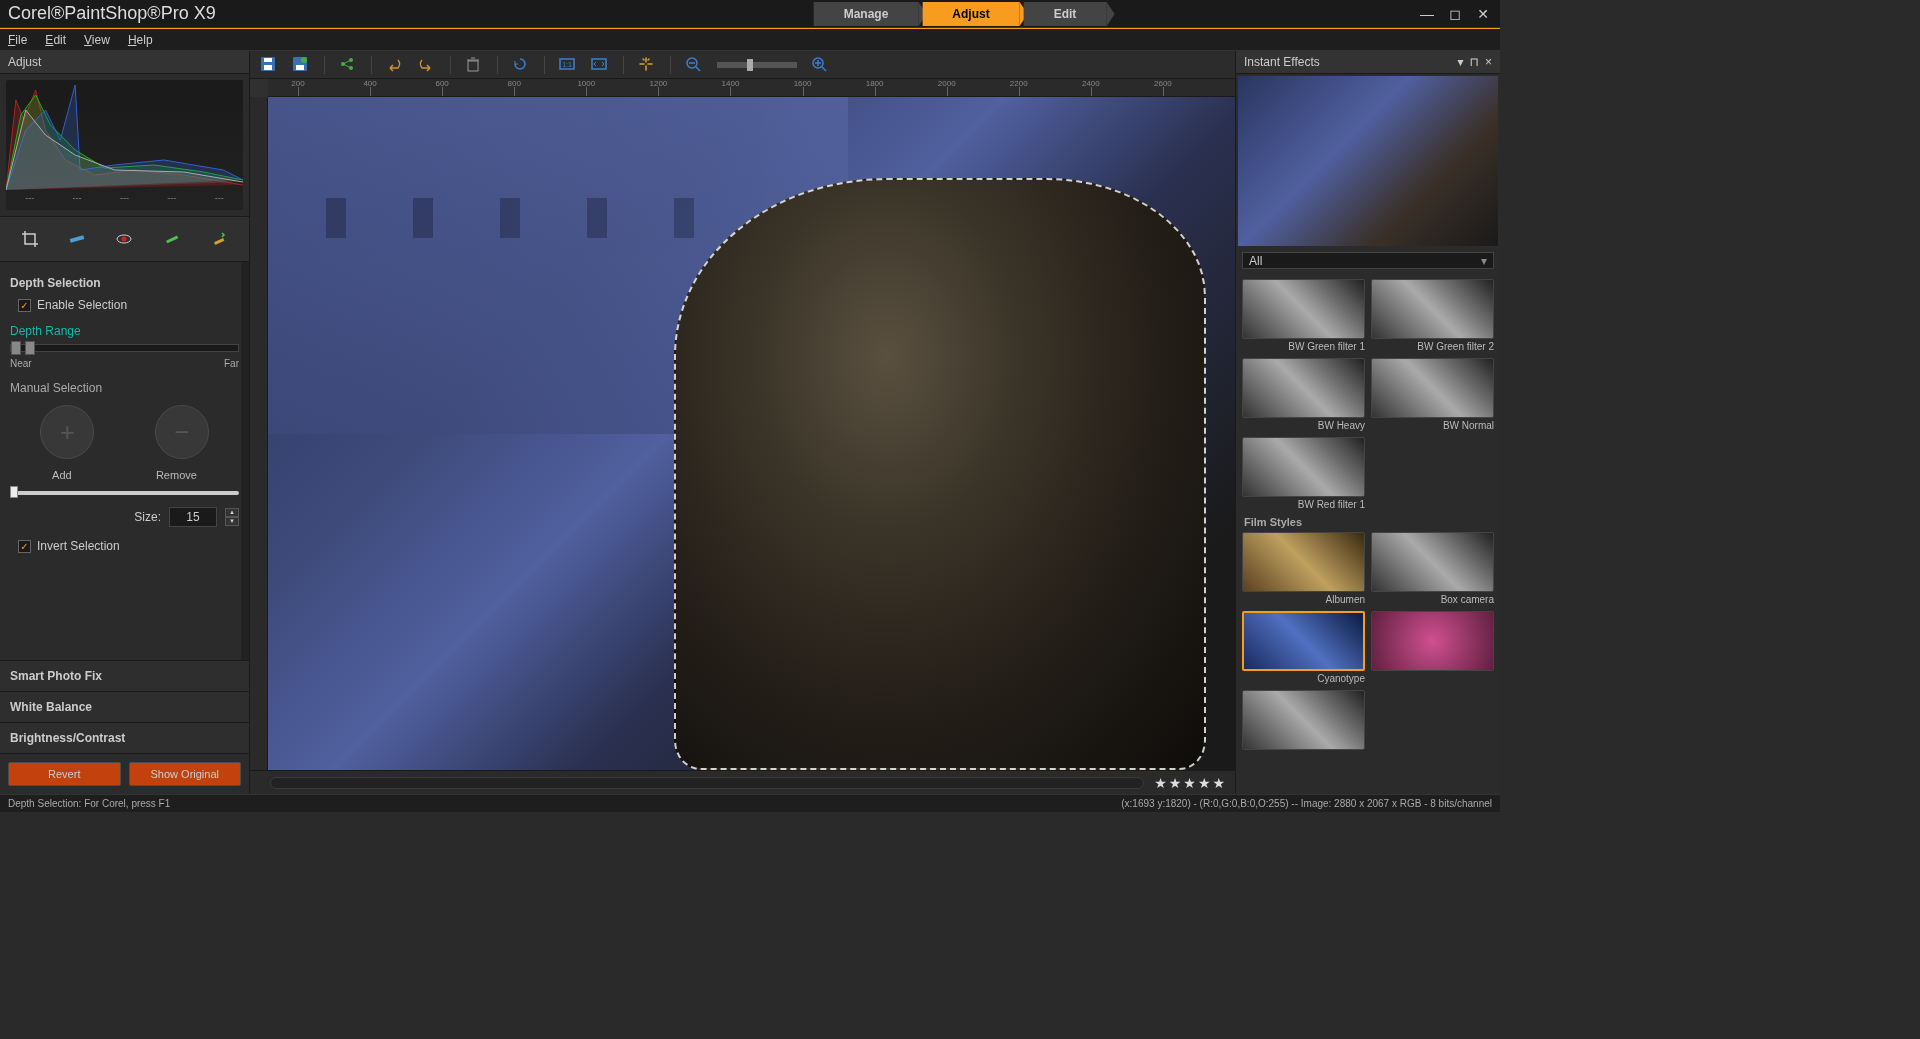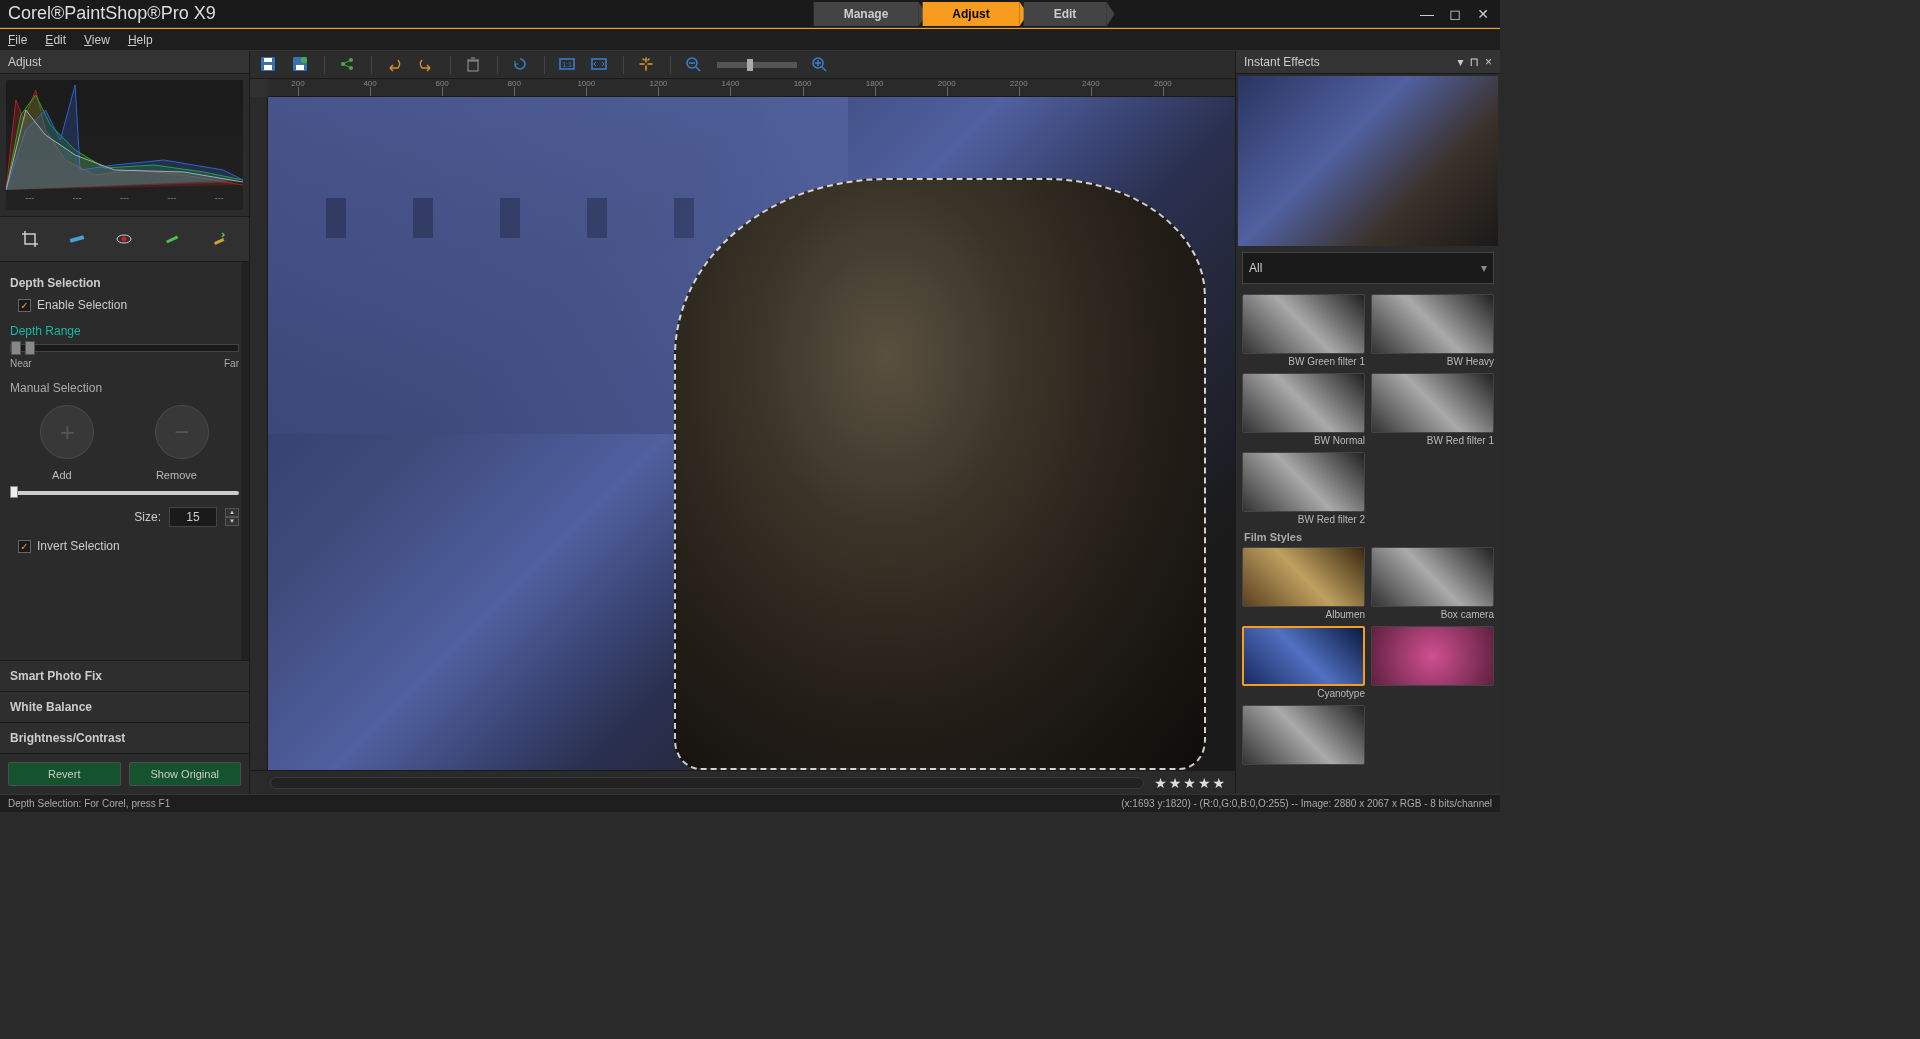--- a/index.html
+++ b/index.html
@@ -55,21 +55,21 @@
 
 .size-row { display: flex; align-items: center; gap: 8px; justify-content: flex-end; margin: 12px 0; }
 .num-input { width: 48px; height: 20px; background: #1a1a1a; border: 1px solid #444; color: #ccc; text-align: center; display: inline-flex; align-items: center; justify-content: center; }
 .spin { width: 14px; display: flex; flex-direction: column; }
 .spin-btn { height: 9px; background: #333; border: 1px solid #555; font-size: 7px; text-align: center; line-height: 6px; cursor: pointer; }
 
 .bottom-sections { border-top: 1px solid #1a1a1a; }
 .bottom-item { padding: 8px 10px; border-bottom: 1px solid #1a1a1a; background: #2e2e2e; font-weight: bold; cursor: pointer; color: #ccc; }
 
 .revert-row { display: flex; gap: 8px; padding: 8px; }
-.btn { flex: 1; background: #14532d; border: 1px solid #4d4d4d; text-align: center; padding: 5px 0; cursor: pointer; color: #ccc; border-radius: 2px; font-size: 11px; }
+.btn { flex: 1; background: #c2410c; border: 1px solid #4d4d4d; text-align: center; padding: 5px 0; cursor: pointer; color: #ccc; border-radius: 2px; font-size: 11px; }
 
 
 .canvas-area { flex: 1; background: #303030; display: flex; flex-direction: column; min-width: 0; }
 .toolbar { height: 28px; background: #2c2c2c; border-bottom: 1px solid #1a1a1a; display: flex; align-items: center; padding: 0 10px; gap: 14px; }
 .tb-icon { width: 18px; height: 18px; cursor: pointer; }
 .tb-sep { width: 1px; height: 18px; background: #444; }
 .zoom-slider { width: 80px; height: 6px; background: #555; position: relative; }
 .zoom-thumb { position: absolute; width: 6px; height: 12px; background: #aaa; top: -3px; left: 30px; }
 
 .ruler-h { height: 18px; background: #2a2a2a; border-bottom: 1px solid #1a1a1a; position: relative; overflow: hidden; font-size: 8px; color: #888; margin-left: 18px; }
@@ -86,21 +86,21 @@
 
 .canvas-footer { height: 24px; background: #2a2a2a; border-top: 1px solid #1a1a1a; display: flex; align-items: center; padding: 0 10px; }
 .scrollbar-h { flex: 1; height: 12px; background: #222; margin: 0 10px; border: 1px solid #3a3a3a; border-radius: 6px; }
 .stars { margin-left: auto; display: flex; gap: 2px; font-size: 14px; color: #ddd; }
 
 
 .right-panel { width: 265px; background: #2b2b2b; border-left: 1px solid #1a1a1a; display: flex; flex-direction: column; }
 .rp-header { background: #333; padding: 4px 8px; display: flex; align-items: center; border-bottom: 1px solid #1a1a1a; gap: 36px; }
 .rp-header .pin-icons { margin-left: auto; display: flex; gap: 6px; }
 .rp-preview { height: 170px; background: linear-gradient(135deg, #2a3560, #5060a0 40%, #3a3028 70%, #1a1a1a); margin: 2px; position: relative; }
-.rp-dropdown { margin: 4px 6px; height: 32px; background: #1a1a1a; border: 1px solid #444; padding: 0 6px; display: flex; align-items: center; position: relative; }
+.rp-dropdown { margin: 4px 6px; height: 17px; background: #1a1a1a; border: 1px solid #444; padding: 0 6px; display: flex; align-items: center; position: relative; }
 .rp-dropdown::after { content: '▾'; position: absolute; right: 6px; color: #888; }
 .effects-scroll { flex: 1; overflow-y: auto; padding: 6px; }
 .effect-section { font-weight: bold; color: #aaa; margin: 6px 0 4px 2px; font-size: 11px; }
 .effect-grid { display: grid; grid-template-columns: 1fr 1fr; gap: 6px; }
 .effect-item { text-align: right; cursor: pointer; }
 .effect-thumb { width: 100%; height: 60px; background: linear-gradient(45deg, #555, #888, #333); border: 1px solid #444; border-radius: 2px; margin-bottom: 2px; }
 .effect-thumb.bw { background: linear-gradient(45deg, #333, #aaa, #222); filter: grayscale(1); }
 .effect-thumb.sepia { background: linear-gradient(45deg, #5a4020, #c0a060, #3a2a10); }
 .effect-thumb.blue { background: linear-gradient(45deg, #1a2a60, #5070c0, #0a1a40); }
 .effect-thumb.pink { background: radial-gradient(circle, #d05090, #602040); }
@@ -380,33 +380,33 @@
       <span>All</span>
     </div>
     <div class="effects-scroll">
       <div class="effect-grid" id="bw-grid">
           <div class="effect-item">
             <div class="effect-thumb bw"></div>
             <div class="effect-label">BW Green filter 1</div>
           </div>
           <div class="effect-item">
             <div class="effect-thumb bw"></div>
+            <div class="effect-label">BW Green filter 2</div>
+          </div>
+          <div class="effect-item">
+            <div class="effect-thumb bw"></div>
             <div class="effect-label">BW Heavy</div>
           </div>
           <div class="effect-item">
             <div class="effect-thumb bw"></div>
             <div class="effect-label">BW Normal</div>
           </div>
           <div class="effect-item">
             <div class="effect-thumb bw"></div>
             <div class="effect-label">BW Red filter 1</div>
-          </div>
-          <div class="effect-item">
-            <div class="effect-thumb bw"></div>
-            <div class="effect-label">BW Red filter 2</div>
           </div>
         </div>
       <div class="effect-section">Film Styles</div>
       <div class="effect-grid" id="film-grid">
           <div class="effect-item">
             <div class="effect-thumb sepia"></div>
             <div class="effect-label">Albumen</div>
           </div>
           <div class="effect-item">
             <div class="effect-thumb bw"></div>

